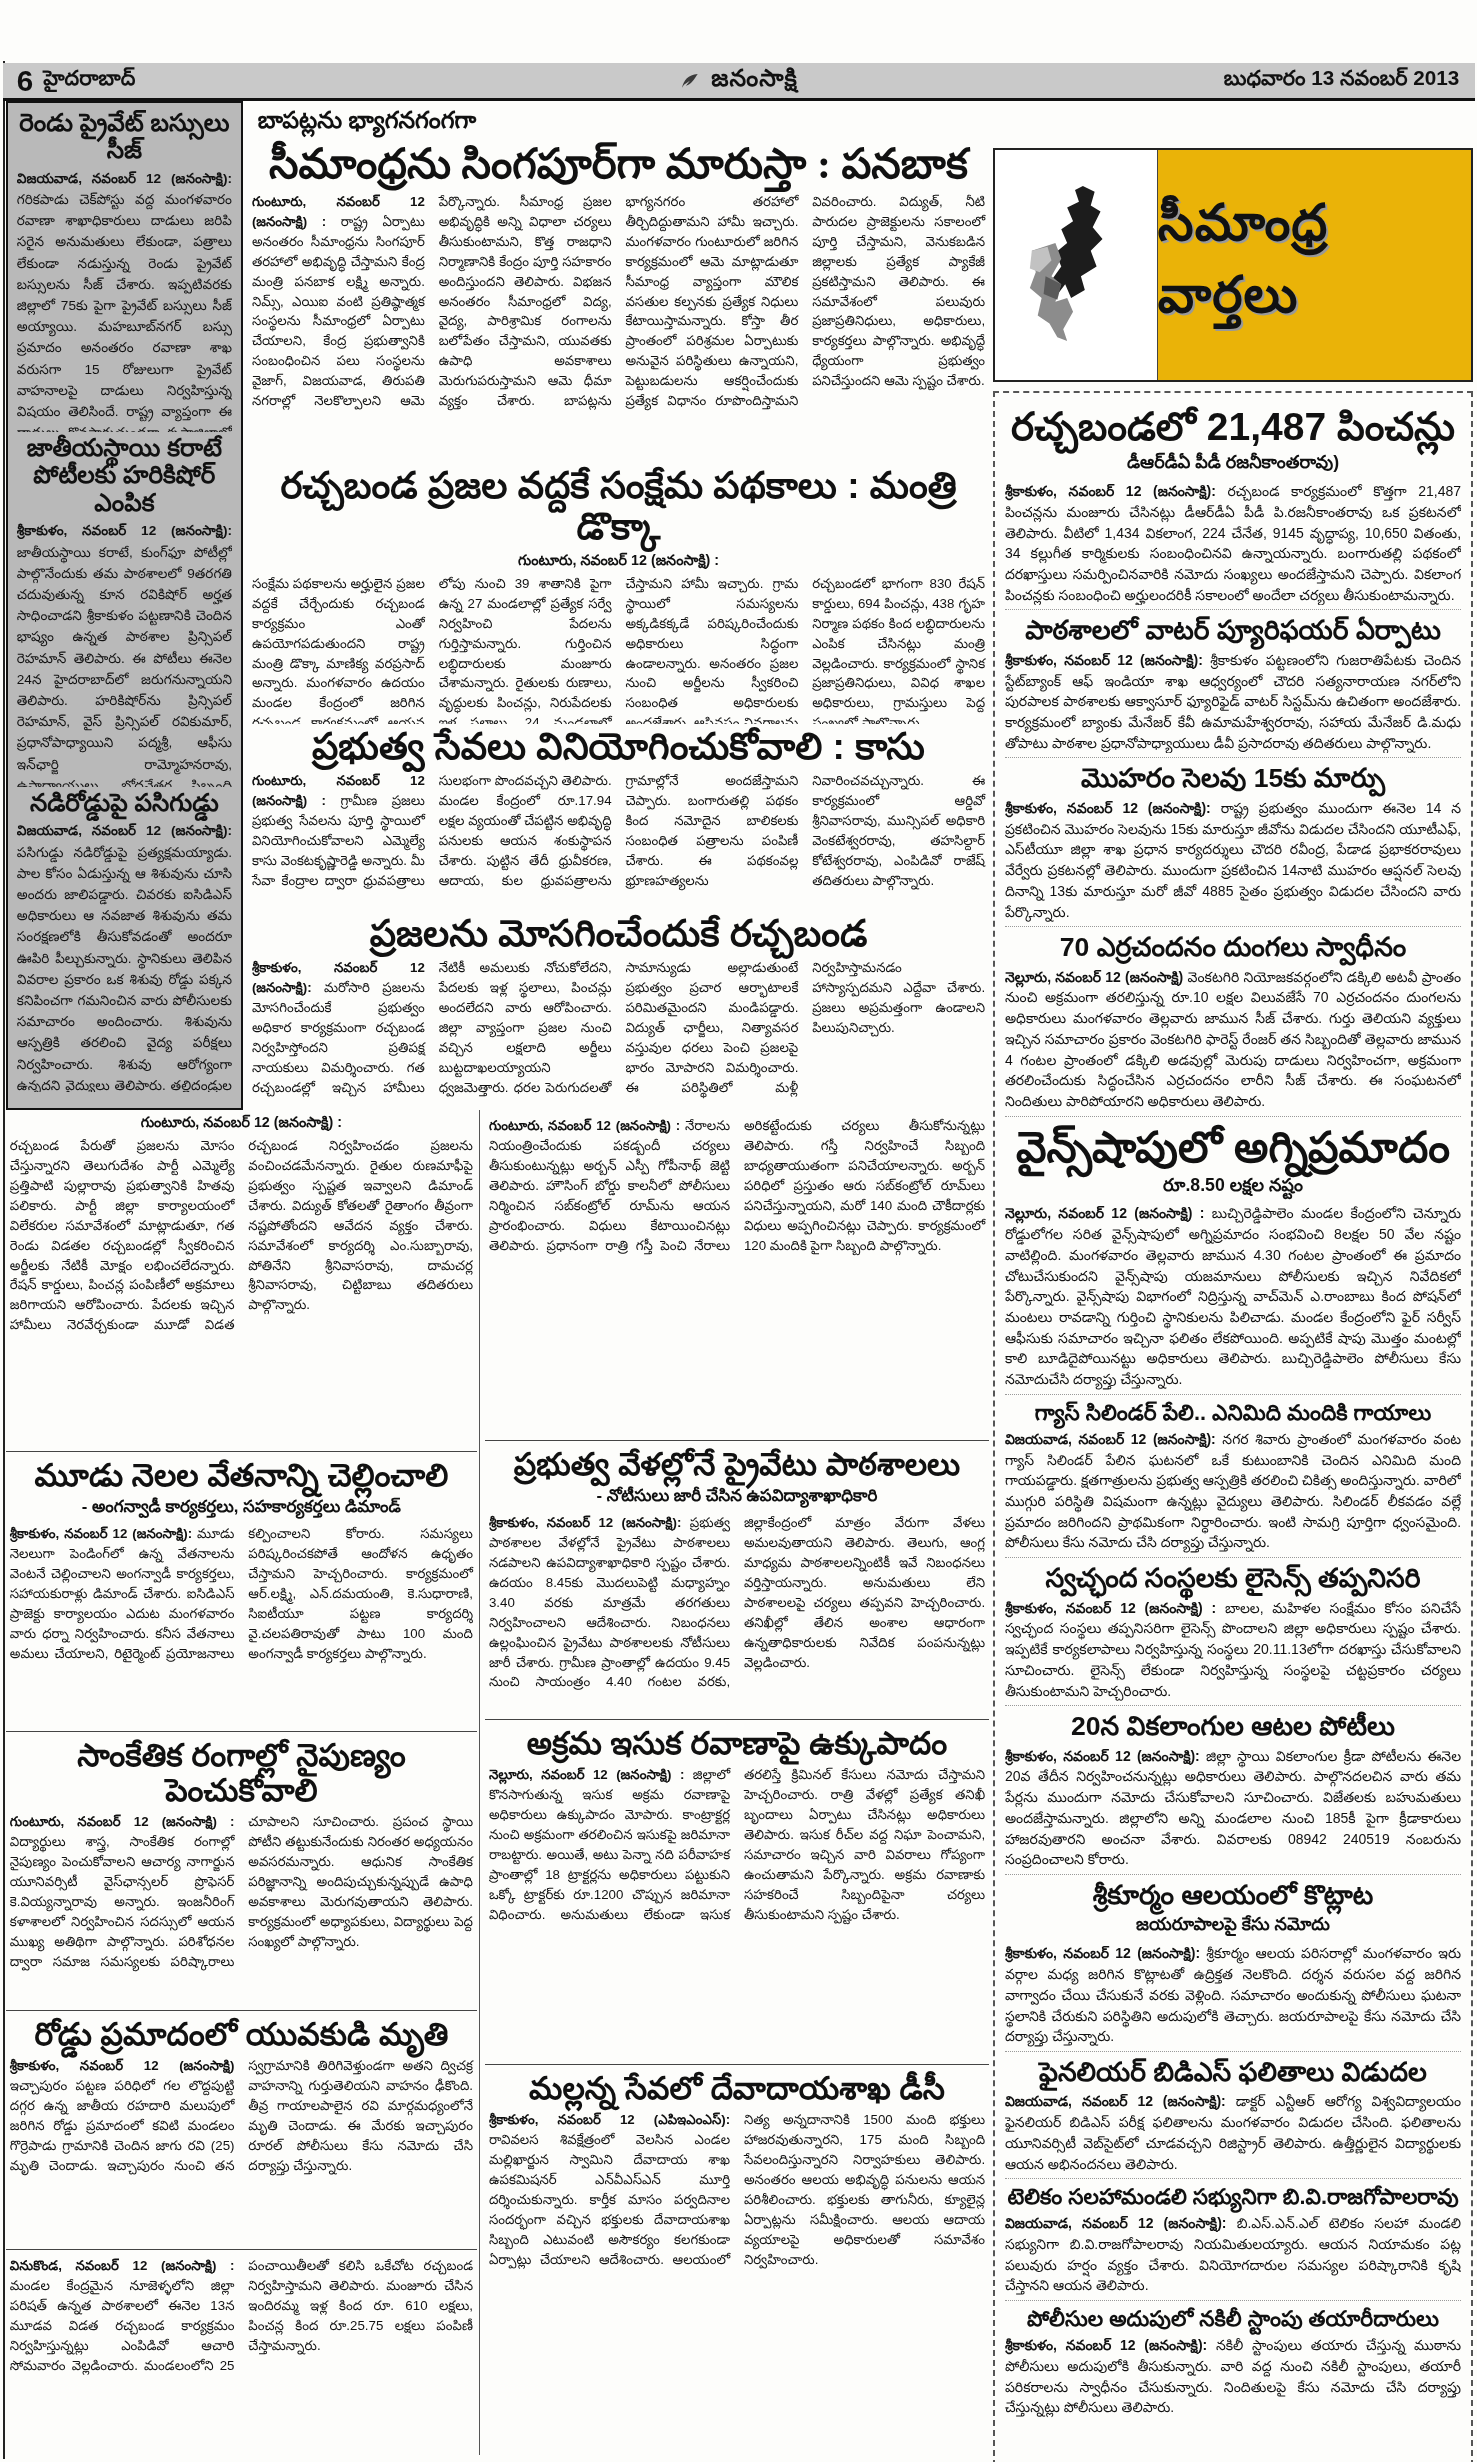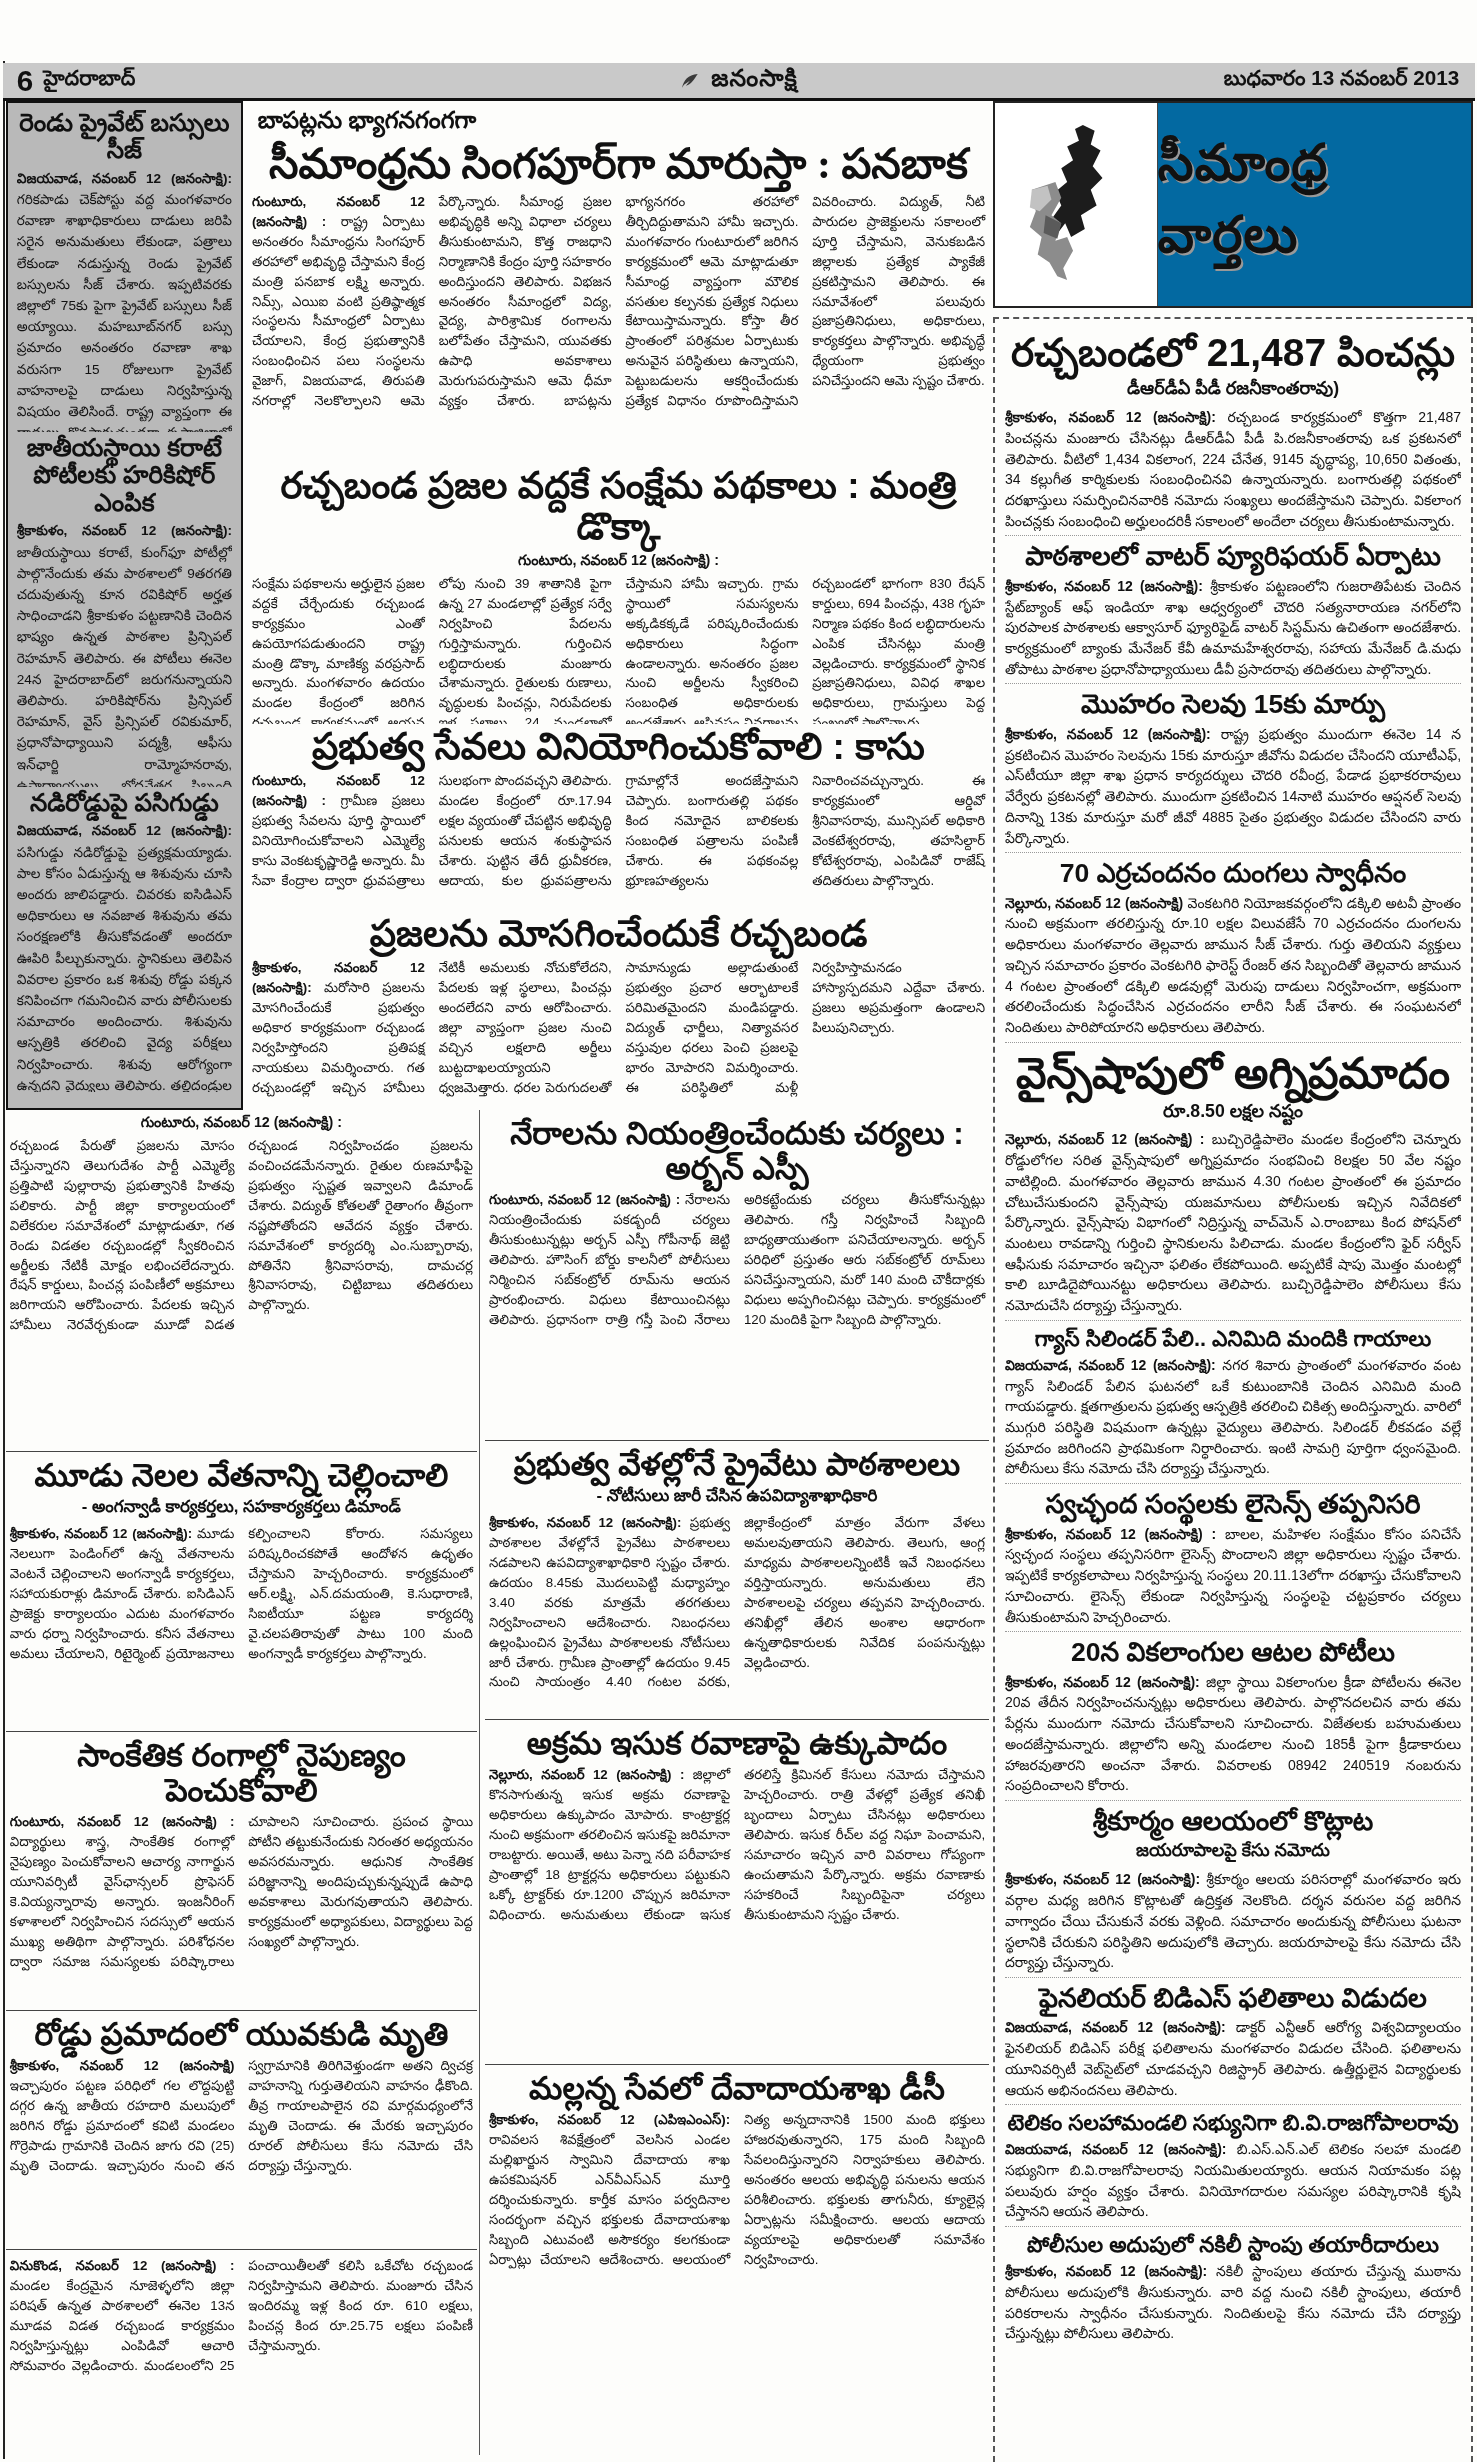--- a/index.html
+++ b/index.html
@@ -37,21 +37,21 @@
   
   .bl{position:absolute;left:5.9px;top:1110px;width:471px;height:1345px;overflow:hidden;}
   .bm{position:absolute;left:485px;top:1110px;width:504px;height:1345px;overflow:hidden;}
   .bl .art,.bm .art{border-top:1px solid #444;padding:3.9px 3.9px 2px 3.9px;box-sizing:border-box;}
   .bl .art:first-child,.bm .art:first-child{border-top:0;}
   .h-c{font-size:31.5px;}
   .sub{font-size:16.7px;}
   .vline{position:absolute;top:1110px;left:479px;width:1px;height:1345px;background:#555;}
   
   .rrail{position:absolute;left:993px;top:101px;width:480px;height:2353px;}
-  .titlebox{height:207px;border:2px solid #222;box-sizing:border-box;display:flex;background:#0369a1;}
+  .titlebox{height:234px;border:2px solid #222;box-sizing:border-box;display:flex;background:#eab308;margin-top:47px;}
   .mapcell{width:34%;border-right:1px solid #444;display:flex;align-items:center;justify-content:center;background:#fff;}
   .fancy{flex:1;display:flex;align-items:center;justify-content:center;font-size:51px;font-weight:bold;
          text-shadow:2px 2px 0 #999;letter-spacing:1px;}
   .dashed{margin-top:8.9px;border:2px dashed #555;box-sizing:border-box;height:2155px;padding:5.9px 9.9px;overflow:hidden;}
   .dashed .hl{font-size:26.6px;}
   .dashed .h-big{font-size:39px;}
   .dashed .h-huge{font-size:43px;}
   .dashed .h-sm{font-size:21.7px;}
   .dashed .sub{font-size:17.7px;}
   .dashed .bd{font-size:14px;line-height:1.48;}
@@ -144,21 +144,20 @@
     <article class="art" style="height:202px">
       <div class="bd cols2"><b class="dl">వినుకొండ, నవంబర్ 12 (జనంసాక్షి) :</b>
         <span>మండల కేంద్రమైన నూజెళ్ళలోని జిల్లా పరిషత్ ఉన్నత పాఠశాలలో ఈనెల 13న మూడవ విడత రచ్చబండ కార్యక్రమం నిర్వహిస్తున్నట్లు ఎంపిడివో ఆచారి సోమవారం వెల్లడించారు. మండలంలోని 25 పంచాయితీలతో కలిసి ఒకేచోట రచ్చబండ నిర్వహిస్తామని తెలిపారు. మంజూరు చేసిన ఇందిరమ్మ ఇళ్ల కింద రూ. 610 లక్షలు, పించన్ల కింద రూ.25.75 లక్షలు పంపిణీ చేస్తామన్నారు.</span></div>
     </article>
   </div>
 
   <div class="vline"></div>
 
   <div class="bm">
     <article class="art" style="height:330px">
-      <h1 class="hl h-c">నేరాలను నియంత్రించేందుకు చర్యలు : అర్బన్ ఎస్పీ</h1>
       <div class="bd cols2"><b class="dl">గుంటూరు, నవంబర్ 12 (జనంసాక్షి) :</b>
         <span>నేరాలను నియంత్రించేందుకు పకడ్బందీ చర్యలు తీసుకుంటున్నట్లు అర్బన్ ఎస్పీ గోపీనాథ్ జెట్టి తెలిపారు. హౌసింగ్ బోర్డు కాలనీలో పోలీసులు నిర్మించిన సబ్‌కంట్రోల్ రూమ్‌ను ఆయన ప్రారంభించారు. విధులు కేటాయించినట్లు తెలిపారు. ప్రధానంగా రాత్రి గస్తీ పెంచి నేరాలు అరికట్టేందుకు చర్యలు తీసుకోనున్నట్లు తెలిపారు. గస్తీ నిర్వహించే సిబ్బంది బాధ్యతాయుతంగా పనిచేయాలన్నారు. అర్బన్ పరిధిలో ప్రస్తుతం ఆరు సబ్‌కంట్రోల్ రూమ్‌లు పనిచేస్తున్నాయని, మరో 140 మంది చౌకీదార్లకు విధులు అప్పగించినట్లు చెప్పారు. కార్యక్రమంలో 120 మందికి పైగా సిబ్బంది పాల్గొన్నారు.</span></div>
     </article>
     <article class="art" style="height:279px">
       <h1 class="hl h-c">ప్రభుత్వ వేళల్లోనే ప్రైవేటు పాఠశాలలు</h1>
       <div class="sub">- నోటీసులు జారీ చేసిన ఉపవిద్యాశాఖాధికారి</div>
       <div class="bd cols2"><b class="dl">శ్రీకాకుళం, నవంబర్ 12 (జనంసాక్షి):</b>
         <span>ప్రభుత్వ పాఠశాలల వేళల్లోనే ప్రైవేటు పాఠశాలలు నడపాలని ఉపవిద్యాశాఖాధికారి స్పష్టం చేశారు. ఉదయం 8.45కు మొదలుపెట్టి మధ్యాహ్నం 3.40 వరకు మాత్రమే తరగతులు నిర్వహించాలని ఆదేశించారు. నిబంధనలు ఉల్లంఘించిన ప్రైవేటు పాఠశాలలకు నోటీసులు జారీ చేశారు. గ్రామీణ ప్రాంతాల్లో ఉదయం 9.45 నుంచి సాయంత్రం 4.40 గంటల వరకు, జిల్లాకేంద్రంలో మాత్రం వేరుగా వేళలు అమలవుతాయని తెలిపారు. తెలుగు, ఆంగ్ల మాధ్యమ పాఠశాలలన్నింటికీ ఇవే నిబంధనలు వర్తిస్తాయన్నారు. అనుమతులు లేని పాఠశాలలపై చర్యలు తప్పవని హెచ్చరించారు. తనిఖీల్లో తేలిన అంశాల ఆధారంగా ఉన్నతాధికారులకు నివేదిక పంపనున్నట్లు వెల్లడించారు.</span></div>
     </article>
     <article class="art" style="height:345px">

